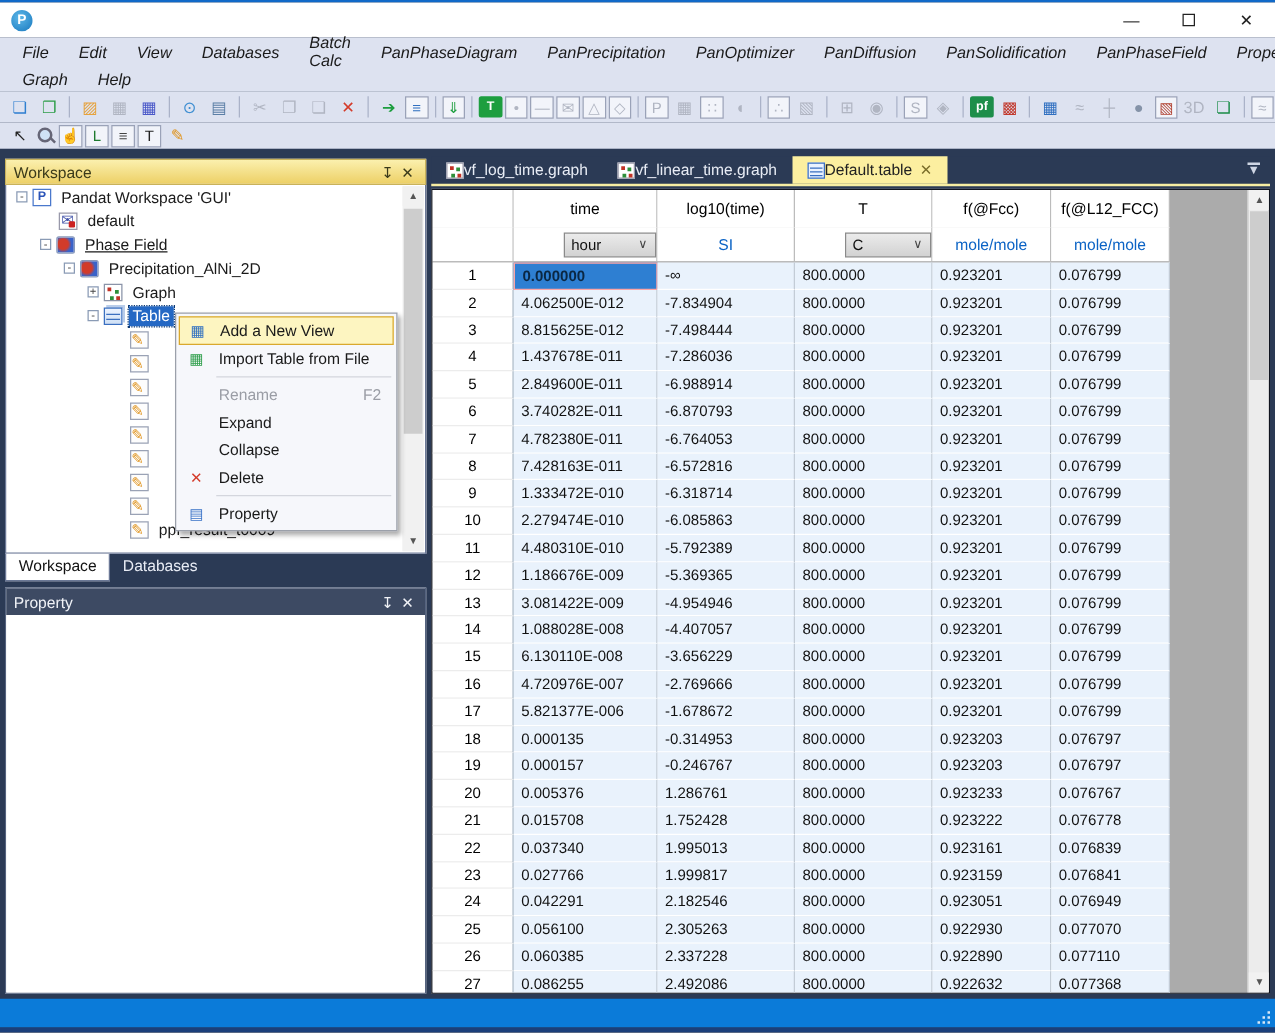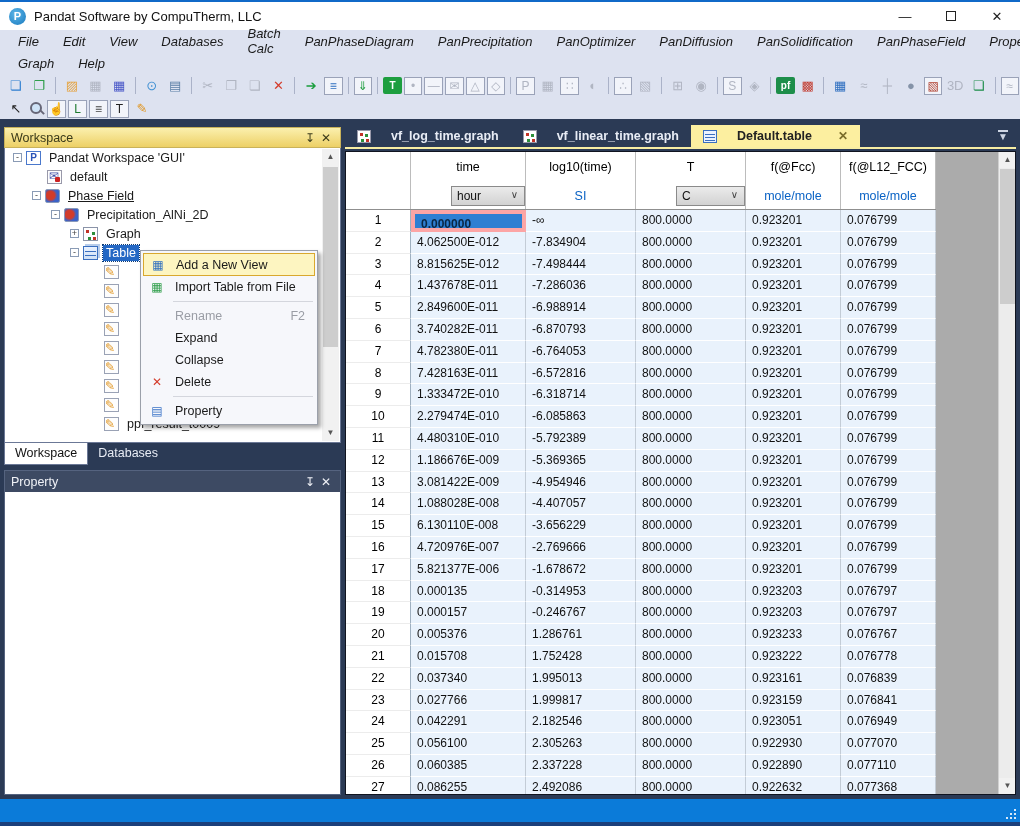--- a/index.html
+++ b/index.html
@@ -77,21 +77,21 @@
   .mitem { height:22px; display:flex; align-items:center; font-size:12.5px; padding:0 4px; position:relative; }
   .mitem .mico { width:20px; text-align:center; margin-right:8px; font-size:12px; flex:none; }
   .mitem.hl { background:#fdf5c1; border:1px solid #d9a82e; height:23px; }
   .mitem.disabled { color:#9a9da5; }
   .mshort { position:absolute; right:10px; color:inherit; }
   .msep { height:1px; background:#d4d6dd; margin:3px 2px 3px 30px; }
 
   
   .main { position:absolute; left:345px; top:6px; width:671px; height:670px; }
   .doctabs { position:absolute; left:0; top:0; width:100%; height:24px; background:#2b3a55; display:flex; border-bottom:2px solid #f7eda3; }
-  .dtab { display:flex; align-items:center; padding:0 12px; font-size:12.5px; color:#e8ecf5; gap:20px;font-weight:bold; }
+  .dtab { display:flex; align-items:center; padding:0 12px; font-size:12.5px; color:#e8ecf5; gap:0; }
   .dtab.active { background:#fcefa0; color:#222; }
   .dtab .tico { width:14px; height:13px; position:relative; flex:none; }
   .dtab .closex { color:#7a6d2a; margin-left:6px; font-size:12px; }
   .tico.g { background:#fff; border:1px solid #99a; }
   .tico.g i { position:absolute; left:2px; top:2px; width:3px; height:3px; background:#c23327; box-shadow:5px 1px 0 #2e8f3a, 1px 6px 0 #2e8f3a, 6px 6px 0 #c23327; }
   .tico.t { background:#eaf2ff; border:1px solid #3a6fc0; }
   .tico.t::before { content:""; position:absolute; left:1px; right:1px; top:3px; height:1px; background:#3a6fc0; box-shadow:0 3px 0 #3a6fc0, 0 6px 0 #3a6fc0; }
   .tabmenu-ico { position:absolute; right:8px; top:5px; color:#cfd6e4; font-size:10px; border-top:2px solid #cfd6e4; line-height:10px; }
 
   .tablewrap { position:absolute; left:0; top:26px; width:671px; height:644px; background:#e5e5e5; border:1px solid #10141f; overflow:hidden; }
@@ -99,40 +99,39 @@
   .hrow { display:flex; height:30px; }
   .urow { display:flex; height:28px; border-bottom:1px solid #8f8f8f; }
   .hc { display:flex; align-items:center; justify-content:center; border-right:1px solid #bcbcbc; background:#fff; font-size:12.5px; color:#000; flex:none; }
   .c0{width:65px;} .c1{width:115px;} .c2{width:110px;} .c3{width:110px;} .c4{width:95px;} .c5{width:95px;}
   .unit-blue { color:#0b63c5; }
   .udrop { width:96px; height:20px; background:linear-gradient(#ebebeb,#d2d2d2); border:1px solid #8a8a8a; display:flex; align-items:center; padding-left:5px; font-size:12px; color:#111; position:relative;margin-left:40px; }
   .udrop::after { content:"∨"; position:absolute; right:6px; top:2px; font-size:10px; color:#444; }
   .drow { display:flex; height:21.8px; }
   .rn { width:65px; flex:none; background:#fff; border-right:1px solid #9fb0c0; border-bottom:1px solid #ececec; text-align:center; line-height:21.8px; color:#000; }
   .dcell { flex:none; background:#e9f2fc; border-right:1px solid #c3ccd6; border-bottom:1px solid #fff; padding-left:6px; line-height:20.8px; color:#111; white-space:nowrap; overflow:hidden; }
-  .dcell.selcell { background:#2e7fd2; color:#0a2743; border:4px solid #fca5a5; font-weight:bold; }
+  .dcell.selcell { background:#2e7fd2; color:#0a2743; border:1px solid #fca5a5; font-weight:bold; }
   .filler { position:absolute; left:590px; top:0; width:64px; bottom:0; background:#ababab; }
   .vscroll { position:absolute; right:0; top:0; width:17px; bottom:0; background:#ececec; border-left:1px solid #d0d0d0; }
   .vscroll .sthumb { left:1px; width:15px; }
 
   
   .statusbar { position:absolute; left:0; top:799px; width:100%; height:23px; background:#0b7bd9; }
   .grip { position:absolute; right:4px; bottom:3px; width:10px; height:10px; }
   .grip i { position:absolute; right:0; bottom:0; width:2px; height:2px; background:#d7e8f8; box-shadow:-4px 0 0 #d7e8f8, -8px 0 0 #d7e8f8, 0 -4px 0 #d7e8f8, -4px -4px 0 #d7e8f8, 0 -8px 0 #d7e8f8; }
   .botline { position:absolute; left:0; top:822px; width:100%; height:4px; background:#1b3f7a; }
 </style>
 </head>
 <body>
 
 <div class="win">
   <div class="topline"></div>
 
   <div class="titlebar">
     <span class="appicon">P</span>
-    <span class="title">Pandat Software by CompuTherm, LLC</span>
     <div class="wincontrols">
       <span class="wbtn">—</span>
       <span class="wbtn">
           <span class="maxbox"></span>
         </span>
       <span class="wbtn">✕</span>
     </div>
   </div>
 
   <div class="menubar">

